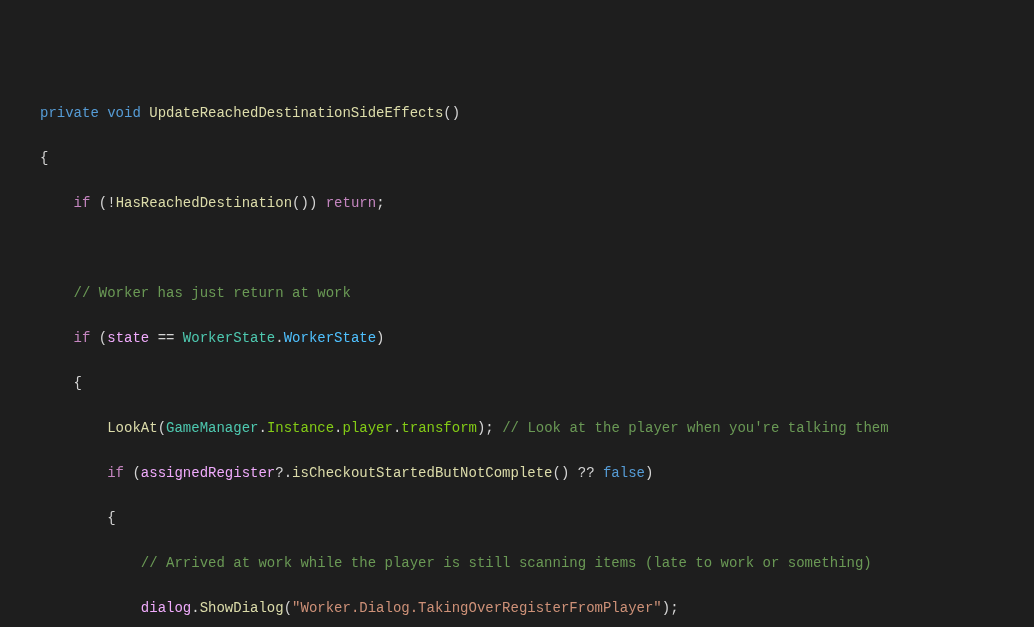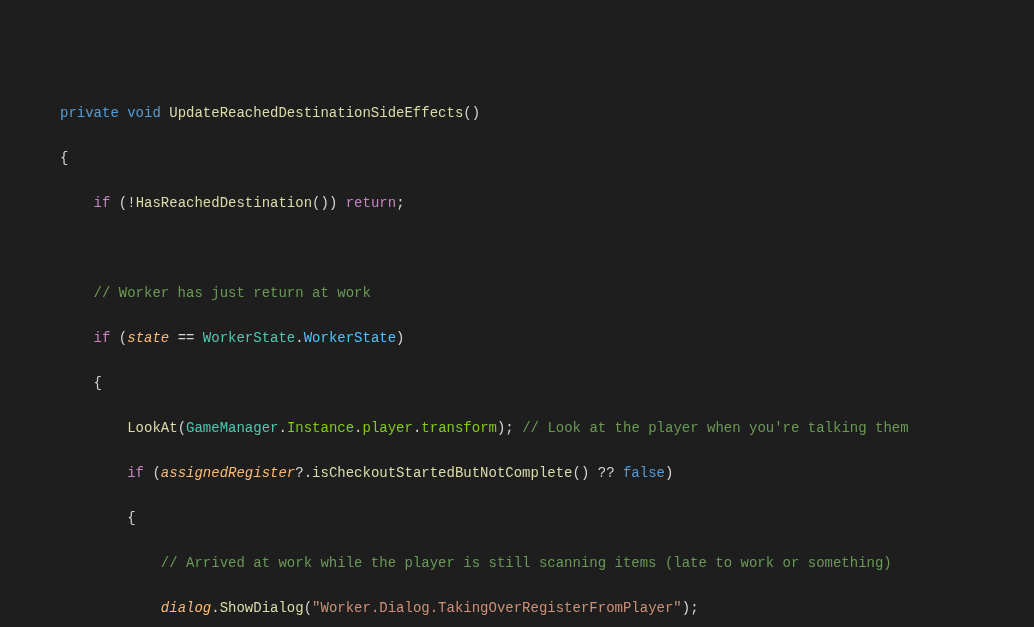--- a/index.html
+++ b/index.html
@@ -10,28 +10,28 @@
     font-size: 14px;
     line-height: 22.5px;
     color: #d4d4d4;
     white-space: pre;
   }
   .kw-modifier { color: #569cd6; }
   .kw-control { color: #c586c0; }
   .kw-literal { color: #569cd6; }
   .type { color: #4ec9b0; }
   .method { color: #dcdcaa; }
-  .var { color: #fdba74; font-style: italic; }
+  .var { color: #f0abfc; }
   .prop { color: #84cc16; }
   .string { color: #ce9178; }
   .comment { color: #6a9955; }
   .brace { color: #d4d4d4; }
   .punct { color: #d4d4d4; }
   .enum-member { color: #4fc1ff; }
-  .line { display: block; margin-left: 20px; }
+  .line { display: block; }
 </style>
 </head>
 <body>
 
 
 
 <div><span class="line"><span class="kw-modifier">private</span> <span class="kw-modifier">void</span> <span class="method">UpdateReachedDestinationSideEffects</span><span class="punct">()</span></span>
 <span class="line"><span class="brace">{</span></span>
 <span class="line">    <span class="kw-control">if</span> <span class="punct">(!</span><span class="method">HasReachedDestination</span><span class="punct">())</span> <span class="kw-control">return</span><span class="punct">;</span></span>
 <span class="line"> </span>

